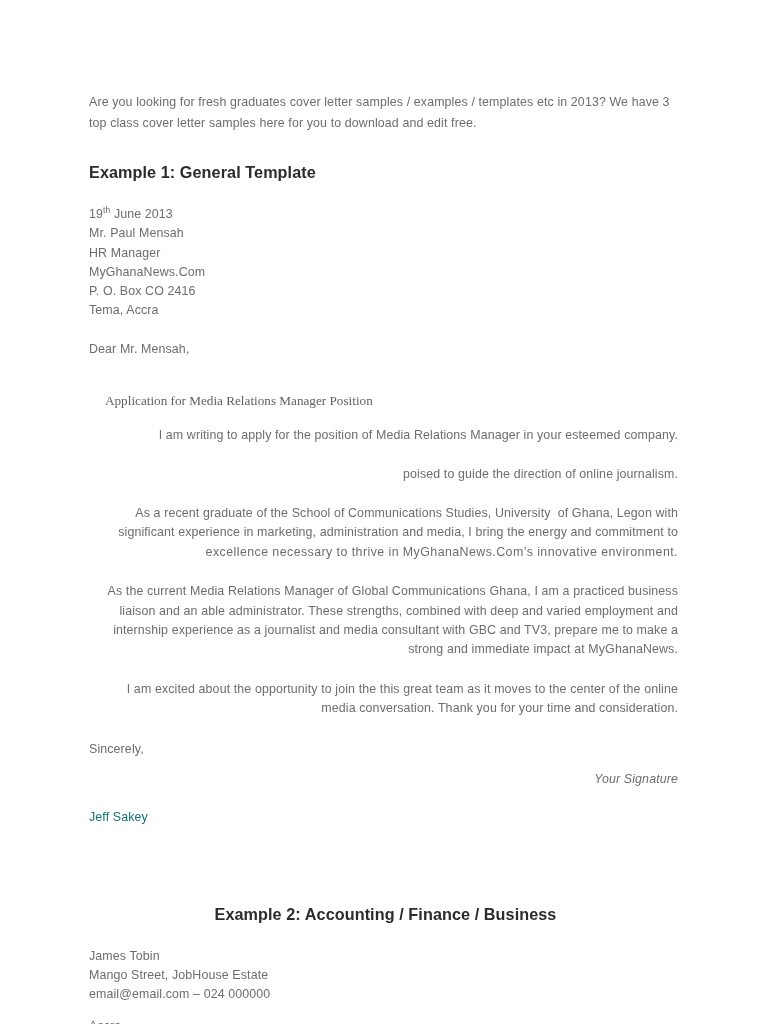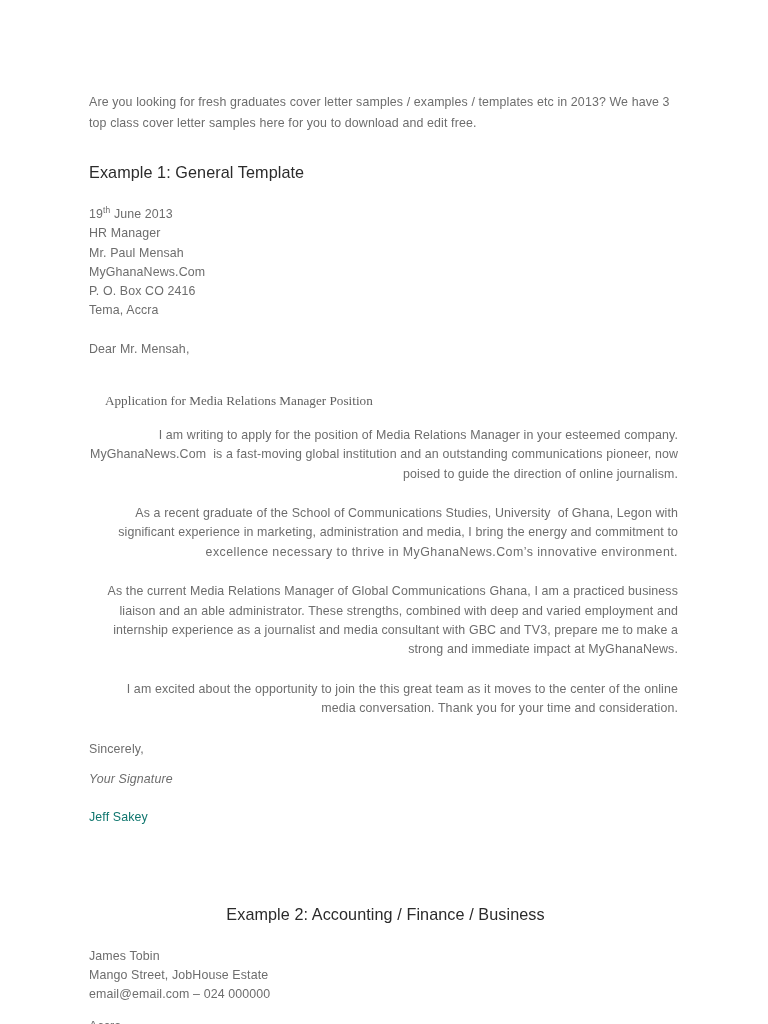--- a/index.html
+++ b/index.html
@@ -37,21 +37,21 @@
     font-size: 12.4px;
     line-height: 20.5px;
     color: #6d6d6d;
     letter-spacing: 0.01em;
     margin: 0 0 0 0;
     text-align: left;
   }
 
   .section-heading {
     font-size: 16.2px;
-    font-weight: normal;
+    font-weight: bold;
     color: #2b2b2b;
     letter-spacing: 0.005em;
     line-height: 22px;
     margin: 0;
   }
 
   .heading-1 { padding-left: 0px; margin-top: 28px; }
   .heading-2 { padding-left: 4px; margin-top: 0px; text-align: center; }
 
   .addr-block {
@@ -103,20 +103,21 @@
     margin: 0;
   }
 
   .signature-italic {
     font-size: 12.4px;
     line-height: 20px;
     color: #6d6d6d;
     font-style: italic;
     letter-spacing: 0.01em;
     margin: 0;
+    text-align: right;
   }
 
   .sender-name {
     font-size: 12.4px;
     line-height: 20px;
     color: #0f766e;
     letter-spacing: 0.01em;
     margin: 0;
   }
 
@@ -142,36 +143,36 @@
   <div class="content">
 
     <p class="intro">Are you looking for fresh graduates cover letter samples / examples / templates etc in 2013? We have 3 top class cover letter samples here for you to download and edit free.</p>
 
     <h2 class="section-heading heading-1">Example 1: General Template</h2>
 
     <div class="sp-22"></div>
 
     <div class="addr-block">
       <span class="line"><span>19</span><sup>th</sup><span> June 2013</span></span>
+      <span class="line">Mr. Paul Mensah</span>
       <span class="line">HR Manager</span>
-      <span class="line">Mr. Paul Mensah</span>
       <span class="line">MyGhanaNews.Com</span>
       <span class="line">P. O. Box CO 2416</span>
       <span class="line">Tema, Accra</span>
     </div>
 
     <div class="sp-18"></div>
 
     <p class="salutation">Dear Mr. Mensah,</p>
 
     <div class="sp-16"></div>
 
     <span class="subject-line">Application for Media Relations Manager Position</span>
 
-    <p class="para"><span>I am writing to apply for the position of Media Relations Manager in your esteemed company.</span><br><span>MyGhanaNews.Com  is a fast-moving global institution and an outstanding communications pioneer, now</span><br><span>poised to guide the direction of online journalism.</span></p>
+    <p class="para"><span>I am writing to apply for the position of Media Relations Manager in your esteemed company.</span><br><br><span>poised to guide the direction of online journalism.</span></p>
 
     <div class="sp-20"></div>
 
     <p class="para"><span>As a recent graduate of the School of Communications Studies, University  of Ghana, Legon with</span><br><span>significant experience in marketing, administration and media, I bring the energy and commitment to</span><br><span class="para-spaced">excellence necessary to thrive in MyGhanaNews.Com’s innovative environment.</span></p>
 
     <div class="sp-20"></div>
 
     <p class="para">As the current Media Relations Manager of Global Communications Ghana, I am a practiced business liaison and an able administrator. These strengths, combined with deep and varied employment and internship experience as a journalist and media consultant with GBC and TV3, prepare me to make a strong and immediate impact at MyGhanaNews.</p>
 
     <div class="sp-20"></div>

